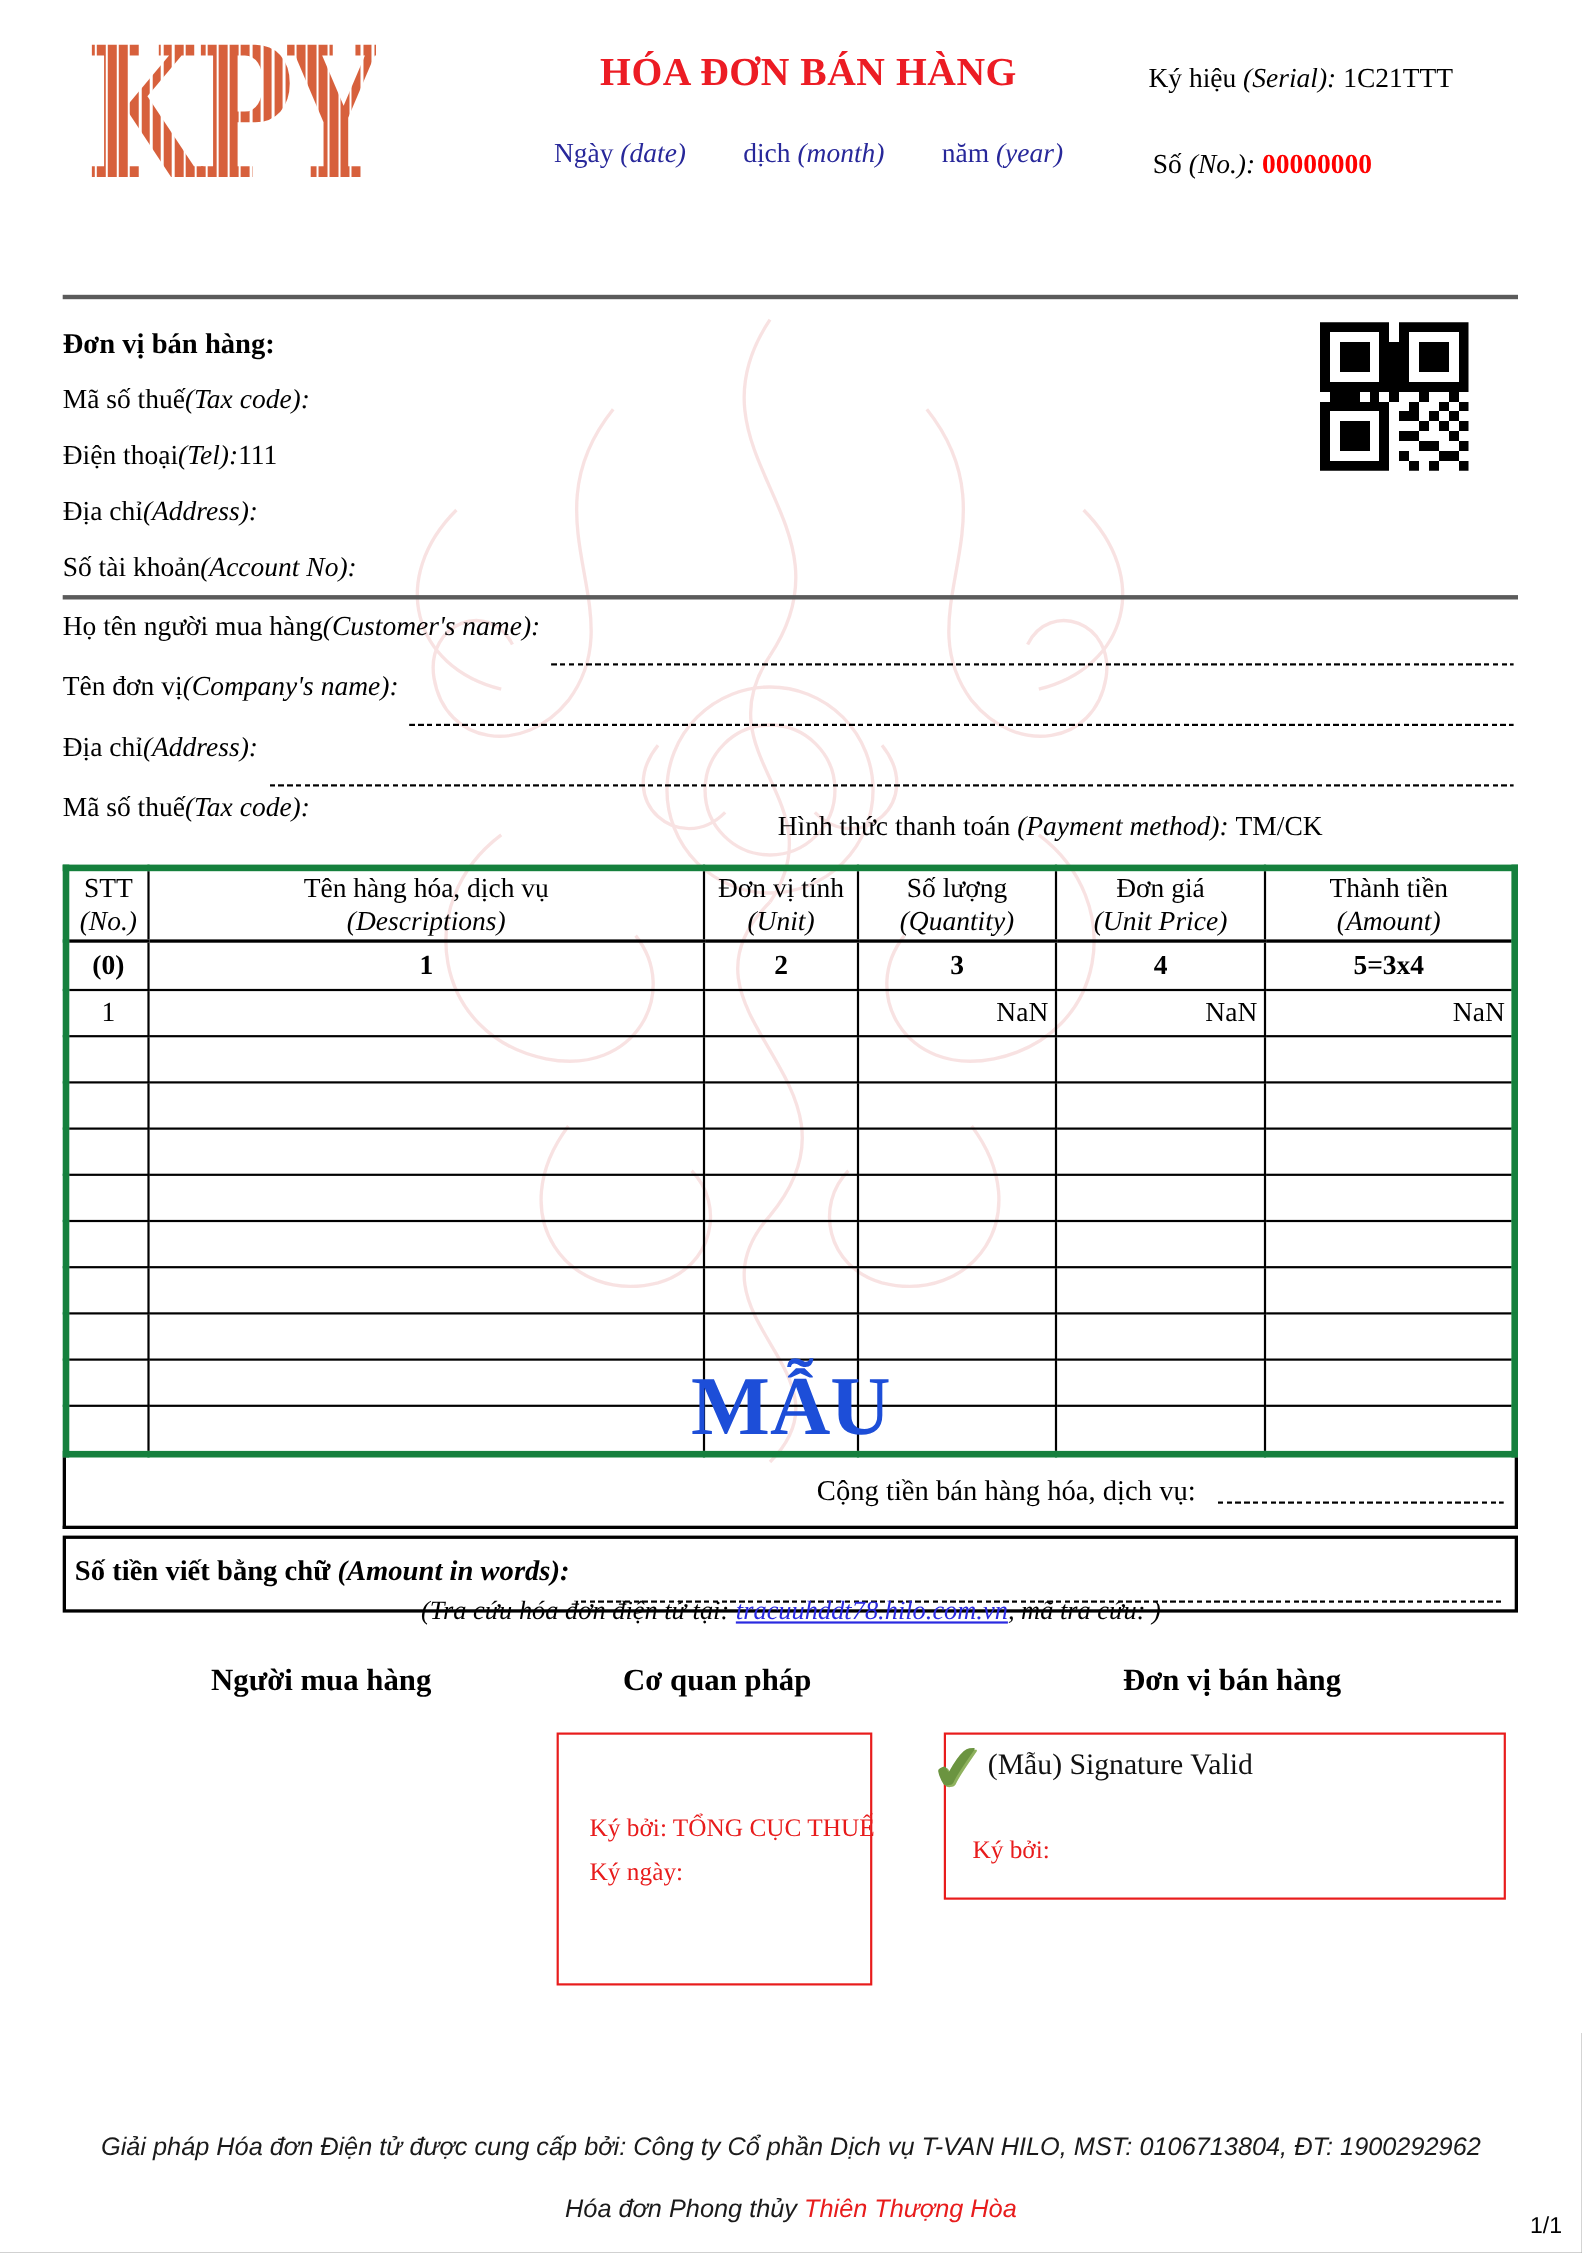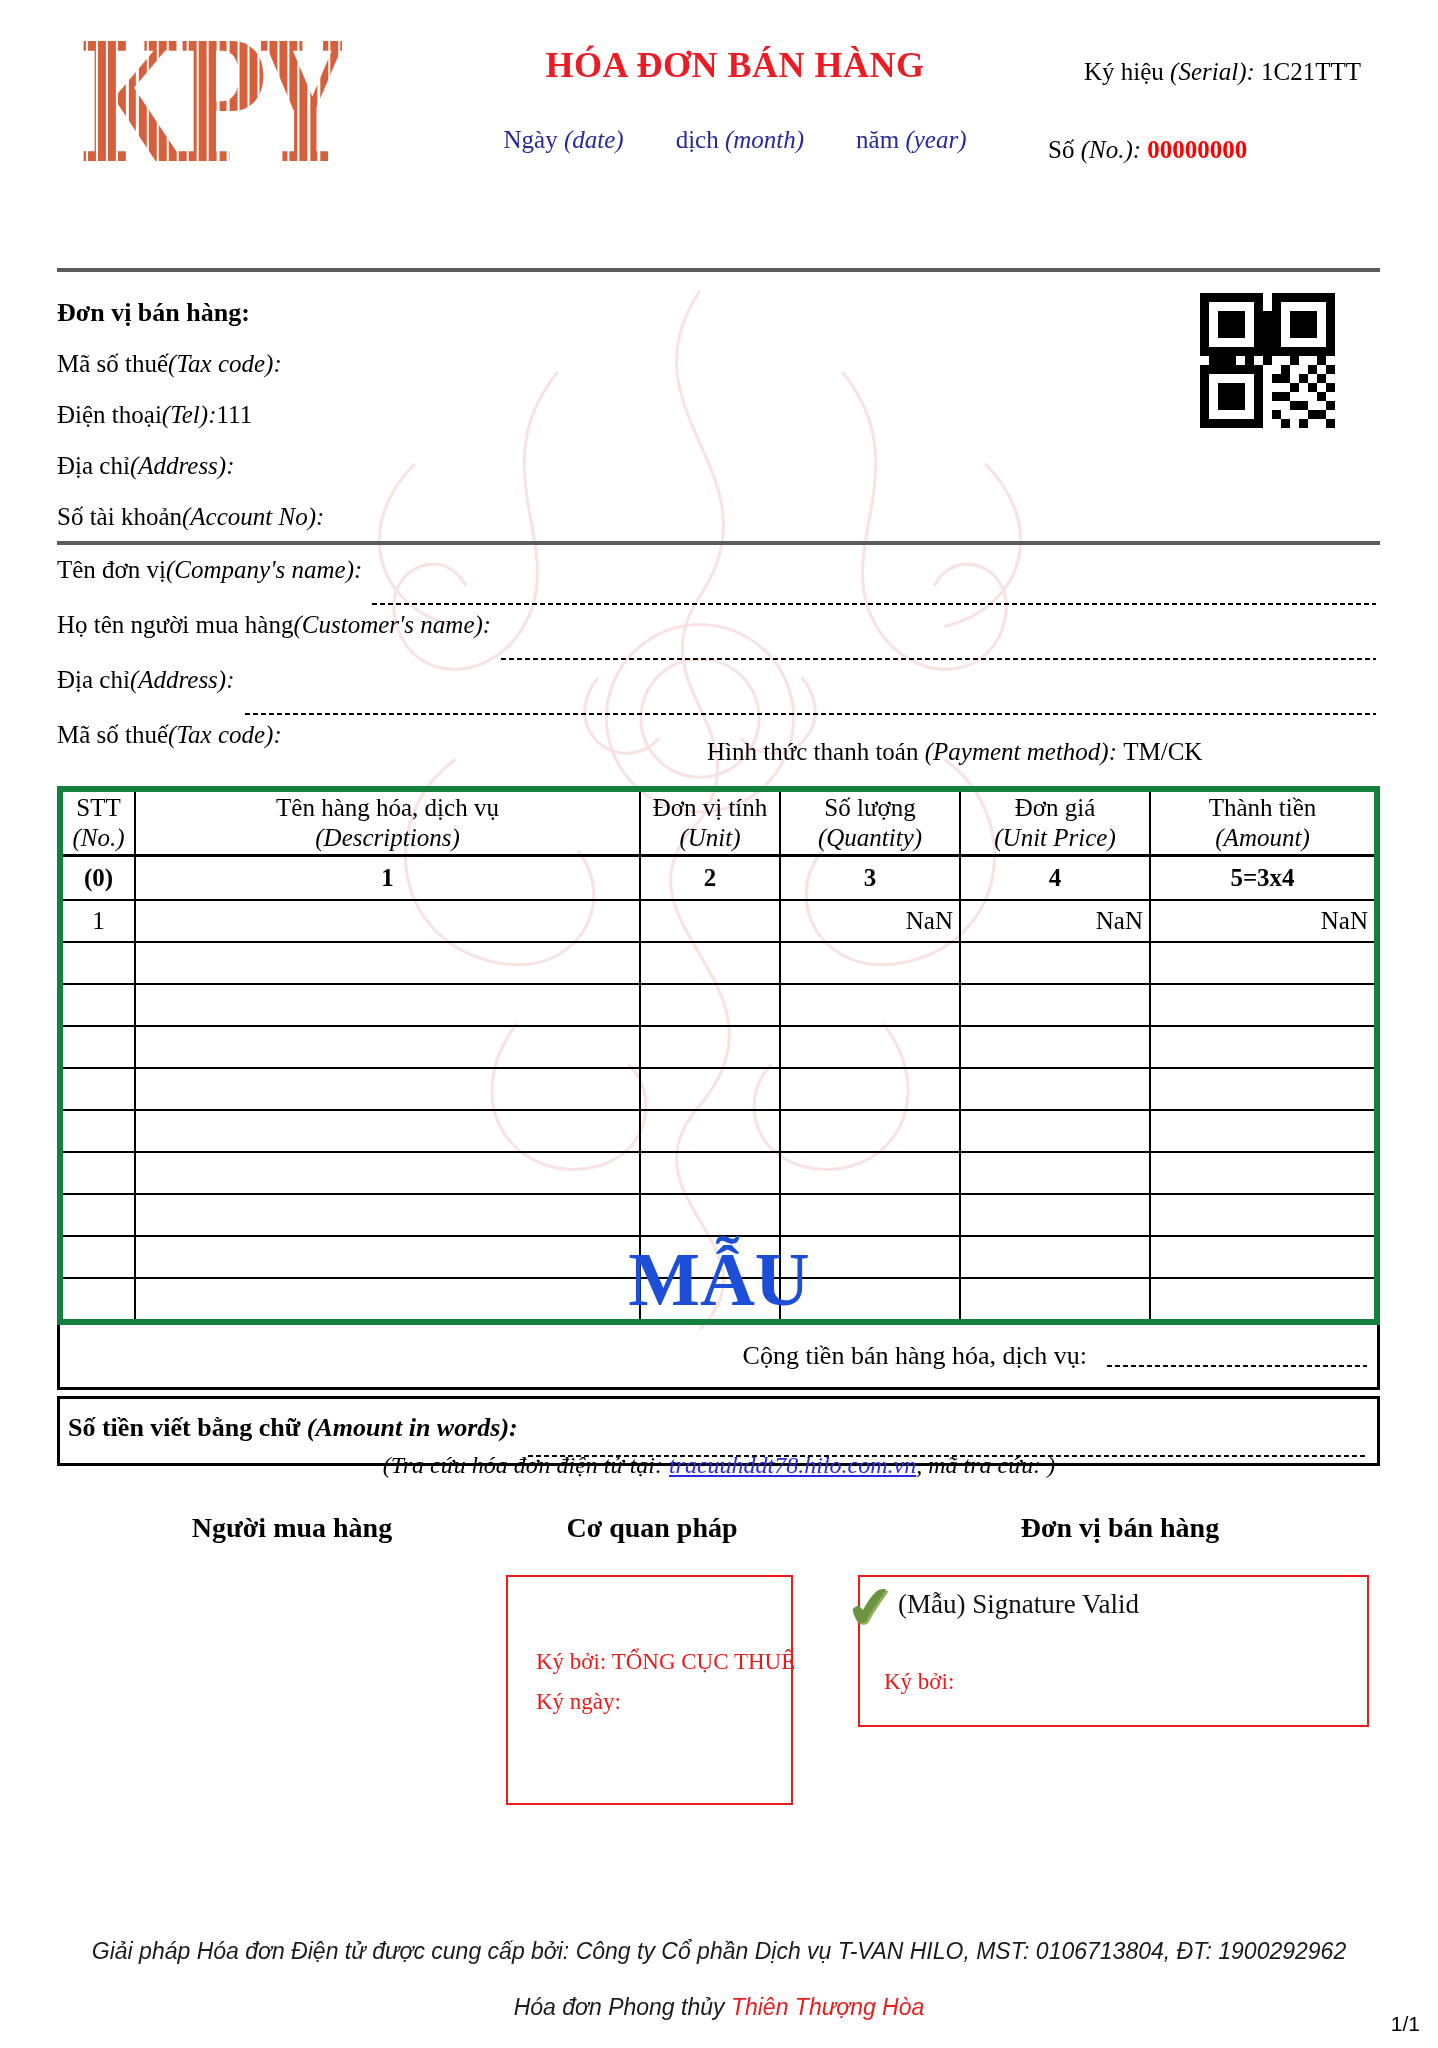--- a/index.html
+++ b/index.html
@@ -12,21 +12,21 @@
         font-family:"DejaVu Serif",serif;font-weight:800;font-size:165px;line-height:150px;letter-spacing:-6px;
         background:repeating-linear-gradient(90deg,#d7603c 0 11px,#ffffff 11px 14px);
         -webkit-background-clip:text;background-clip:text;-webkit-text-fill-color:transparent;
         transform:scaleX(.72);transform-origin:left top;}
   .title{position:absolute;left:430px;top:44px;width:610px;text-align:center;z-index:1;
          font-size:36px;font-weight:bold;color:#ec1c24;letter-spacing:.5px;}
   .dateline{position:absolute;left:430px;top:126px;width:610px;text-align:center;z-index:1;
             font-size:25px;color:#28289a;}
   .dateline .grp{margin:0 26px;}
   .dateline i{font-style:italic;}
-  .serial{position:absolute;left:1084px;top:58px;font-size:25px;z-index:1;}
+  .serial{position:absolute;left:1044px;top:58px;font-size:25px;z-index:1;}
   .no{position:absolute;left:1048px;top:136px;font-size:25px;z-index:1;}
   .no .val{color:#ff0000;font-weight:bold;}
   .mcqt{position:absolute;left:0;width:1370px;top:234px;text-align:center;font-size:27px;font-weight:bold;z-index:1;}
   .hrule{position:absolute;left:57px;right:58px;height:4px;background:#5b5b5b;z-index:1;}
   
   .seller{position:absolute;left:57px;top:287px;right:58px;z-index:1;font-size:25px;}
   .seller .line{height:51px;display:flex;align-items:center;}
   .seller .head{font-weight:bold;font-size:26px;}
   .qr{position:absolute;left:1200px;top:293px;width:135px;height:135px;z-index:1;}
   .buyer{position:absolute;left:57px;top:556px;right:58px;z-index:1;font-size:25px;}
@@ -184,27 +184,27 @@
         <rect x="117" y="117" width="9" height="9"></rect>
       <rect x="81" y="126" width="9" height="9"></rect>
         <rect x="99" y="126" width="9" height="9"></rect>
         <rect x="126" y="126" width="9" height="9"></rect>
     </g>
   </svg>
   <div class="hrule" style="top:541px"></div>
 
   <div class="buyer">
     <div class="line">
+      <span>Họ tên người mua hàng </span>
+        <i>(Customer's name):</i>
+        <span class="dashfill"></span>
+    </div>
+    <div class="line">
       <span>Tên đơn vị </span>
         <i>(Company's name):</i>
-        <span class="dashfill"></span>
-    </div>
-    <div class="line">
-      <span>Họ tên người mua hàng </span>
-        <i>(Customer's name):</i>
         <span class="dashfill"></span>
     </div>
     <div class="line">
       <span>Địa chỉ </span>
         <i>(Address):</i>
         <span class="dashfill"></span>
     </div>
     <div class="line">
       <span>Mã số thuế </span>
         <i>(Tax code):</i>

